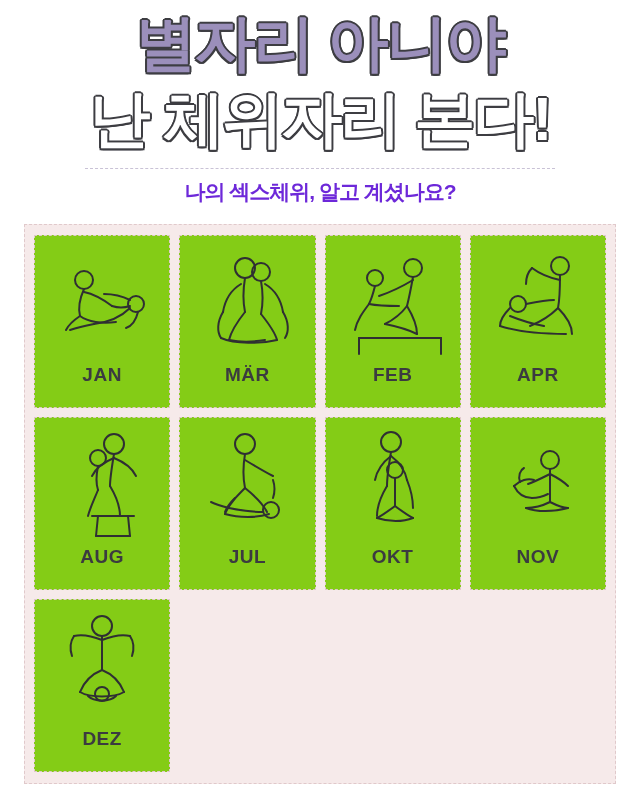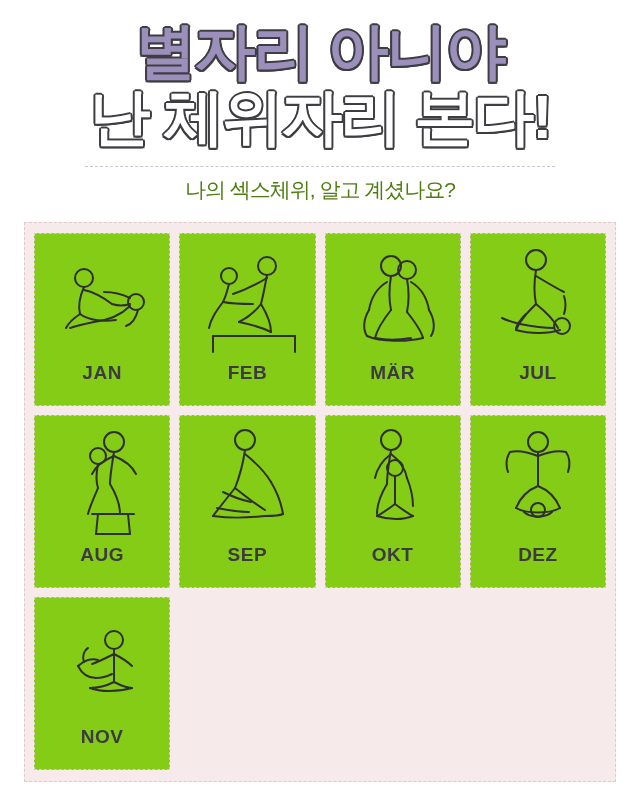--- a/index.html
+++ b/index.html
@@ -16,21 +16,21 @@
   .page {
     position: relative;
     width: 640px;
     height: 799px;
     box-sizing: border-box;
     background: #ffffff;
   }
 
   
   .header {
-    padding-top: 20px;
+    padding-top: 12px;
     text-align: center;
   }
   .headline {
     font-family: "Liberation Sans", sans-serif;
     font-weight: bold;
     letter-spacing: -2px;
     line-height: 1.02;
   }
   .headline-1 {
     font-size: 61px;
@@ -40,42 +40,42 @@
       2px 0 0 #3d3d42, -2px 0 0 #3d3d42, 0 2px 0 #3d3d42, 0 -2px 0 #3d3d42,
       1.5px 1.5px 0 #3d3d42, -1.5px 1.5px 0 #3d3d42, 1.5px -1.5px 0 #3d3d42, -1.5px -1.5px 0 #3d3d42;
     margin: 0;
   }
   .headline-2 {
     font-size: 61px;
     color: #ffffff;
     text-shadow:
       2px 0 0 #3d3d42, -2px 0 0 #3d3d42, 0 2px 0 #3d3d42, 0 -2px 0 #3d3d42,
       1.5px 1.5px 0 #3d3d42, -1.5px 1.5px 0 #3d3d42, 1.5px -1.5px 0 #3d3d42, -1.5px -1.5px 0 #3d3d42;
-    margin: 4px 0 0 0;
+    margin: 14px 0 0 0;
   }
 
   .divider-wrap {
     display: flex;
     align-items: center;
     justify-content: center;
     gap: 0;
     margin: 18px auto 0 auto;
     width: 470px;
   }
   .divider {
     flex: 1 1 auto;
     border-top: 1px dashed #c9c2d6;
     height: 0;
   }
 
   .subtitle {
     margin: 9px 0 0 0;
     font-size: 21px;
-    font-weight: normal;
-    color: #4d7c0f;
+    font-weight: bold;
+    color: #6d28d9;
     letter-spacing: -1px;
   }
 
   
   .grid-frame {
     margin: 18px auto 0 auto;
     width: 592px;
     box-sizing: border-box;
     background: #f6eaea;
     border: 1px dashed #e0c9cb;
@@ -147,20 +147,40 @@
             <path d="M46 50 C56 52 66 58 74 64"></path>
             <path d="M74 64 C80 66 86 66 92 64"></path>
             <circle cx="98" cy="62" r="8"></circle>
             <path d="M92 66 C84 74 72 80 56 82"></path>
             <path d="M56 82 C46 84 38 86 32 88"></path>
             <path d="M92 58 C84 54 74 52 66 52"></path>
             <path d="M100 70 C98 78 94 84 88 86"></path>
           </g>
         </svg>
         <div class="month">JAN</div>
+      </div>
+
+      <div class="cell">
+        <svg class="fig" viewBox="0 0 128 120">
+          <g class="ln">
+            <circle cx="62" cy="26" r="10"></circle>
+            <circle cx="78" cy="30" r="9"></circle>
+            <path d="M62 36 C60 48 60 60 62 70"></path>
+            <path d="M78 39 C80 50 80 62 78 72"></path>
+            <path d="M58 42 C48 48 42 58 40 70"></path>
+            <path d="M82 42 C92 48 98 58 100 70"></path>
+            <path d="M40 70 C34 80 34 90 38 96"></path>
+            <path d="M100 70 C106 80 106 90 102 96"></path>
+            <path d="M62 70 C54 80 48 90 46 98"></path>
+            <path d="M78 72 C86 82 92 90 94 98"></path>
+            <path d="M38 96 C52 102 78 102 94 98"></path>
+            <path d="M46 98 C56 100 70 100 82 98"></path>
+          </g>
+        </svg>
+        <div class="month">MÄR</div>
       </div>
 
       <div class="cell">
         <svg class="fig" viewBox="0 0 128 120">
           <g class="ln">
             <circle cx="84" cy="26" r="9"></circle>
             <path d="M84 35 C82 46 80 56 78 64"></path>
             <path d="M84 38 C74 44 62 50 50 54"></path>
             <path d="M78 64 C72 72 64 78 56 82"></path>
             <path d="M78 64 C84 74 88 84 88 92"></path>
@@ -173,58 +193,37 @@
             <path d="M112 96 L112 112"></path>
             <path d="M56 82 C66 84 76 86 88 92"></path>
           </g>
         </svg>
         <div class="month">FEB</div>
       </div>
 
       <div class="cell">
         <svg class="fig" viewBox="0 0 128 120">
           <g class="ln">
-            <circle cx="62" cy="26" r="10"></circle>
-            <circle cx="78" cy="30" r="9"></circle>
-            <path d="M62 36 C60 48 60 60 62 70"></path>
-            <path d="M78 39 C80 50 80 62 78 72"></path>
-            <path d="M58 42 C48 48 42 58 40 70"></path>
-            <path d="M82 42 C92 48 98 58 100 70"></path>
-            <path d="M40 70 C34 80 34 90 38 96"></path>
-            <path d="M100 70 C106 80 106 90 102 96"></path>
-            <path d="M62 70 C54 80 48 90 46 98"></path>
-            <path d="M78 72 C86 82 92 90 94 98"></path>
-            <path d="M38 96 C52 102 78 102 94 98"></path>
-            <path d="M46 98 C56 100 70 100 82 98"></path>
-          </g>
-        </svg>
-        <div class="month">MÄR</div>
-      </div>
-
-
-
-
-      <div class="cell">
-        <svg class="fig" viewBox="0 0 128 120">
-          <g class="ln">
-            <circle cx="62" cy="20" r="10"></circle>
-            <path d="M62 30 C60 42 60 54 62 64"></path>
-            <path d="M62 36 C72 42 82 48 90 52"></path>
-            <path d="M62 64 C54 72 46 80 42 90"></path>
-            <path d="M62 64 C72 72 80 80 84 88"></path>
-            <path d="M42 90 C56 94 74 94 86 90"></path>
-            <circle cx="88" cy="86" r="8"></circle>
-            <path d="M80 88 C68 88 56 86 46 84"></path>
-            <path d="M46 84 C38 82 32 80 28 78"></path>
-            <path d="M52 74 C48 78 44 82 42 88"></path>
-            <path d="M90 56 C92 62 92 68 90 74"></path>
-          </g>
-        </svg>
-        <div class="month">JUL</div>
-      </div>
+            <circle cx="86" cy="24" r="9"></circle>
+            <path d="M86 33 C86 44 86 56 84 66"></path>
+            <path d="M84 66 C76 74 66 80 56 84"></path>
+            <path d="M84 66 C92 74 98 84 98 92"></path>
+            <path d="M86 38 C76 36 66 32 58 26"></path>
+            <path d="M58 26 C54 30 52 36 52 42"></path>
+            <circle cx="44" cy="62" r="8"></circle>
+            <path d="M52 62 C62 60 72 58 80 58"></path>
+            <path d="M36 66 C30 72 26 78 26 84"></path>
+            <path d="M36 74 C46 78 58 82 70 84"></path>
+            <path d="M26 84 C44 90 70 92 92 92"></path>
+          </g>
+        </svg>
+        <div class="month">APR</div>
+      </div>
+
+
 
       <div class="cell">
         <svg class="fig" viewBox="0 0 128 120">
           <g class="ln">
             <circle cx="76" cy="20" r="10"></circle>
             <path d="M76 30 C74 42 72 54 72 62"></path>
             <path d="M76 34 C66 38 58 44 54 52"></path>
             <path d="M76 34 C86 38 94 44 98 52"></path>
             <circle cx="60" cy="34" r="8"></circle>
             <path d="M60 42 C58 52 58 60 60 66"></path>
@@ -235,34 +234,36 @@
             <path d="M90 92 L92 112"></path>
             <path d="M58 112 L92 112"></path>
           </g>
         </svg>
         <div class="month">AUG</div>
       </div>
 
       <div class="cell">
         <svg class="fig" viewBox="0 0 128 120">
           <g class="ln">
-            <circle cx="62" cy="18" r="10"></circle>
-            <path d="M62 28 C60 42 56 56 52 66"></path>
-            <path d="M62 32 C72 40 82 50 88 60"></path>
-            <path d="M52 66 C44 76 36 86 30 94"></path>
-            <path d="M52 66 C62 74 72 82 82 88"></path>
-            <path d="M88 60 C94 70 98 80 100 92"></path>
-            <path d="M30 94 C44 96 64 96 82 94"></path>
-            <path d="M82 94 C90 94 96 94 100 92"></path>
-            <path d="M40 70 C48 74 58 78 68 80"></path>
-            <path d="M34 86 C44 88 56 90 66 90"></path>
-          </g>
-        </svg>
-        <div class="month">SEP</div>
-      </div>
+            <circle cx="62" cy="20" r="10"></circle>
+            <path d="M62 30 C60 42 60 54 62 64"></path>
+            <path d="M62 36 C72 42 82 48 90 52"></path>
+            <path d="M62 64 C54 72 46 80 42 90"></path>
+            <path d="M62 64 C72 72 80 80 84 88"></path>
+            <path d="M42 90 C56 94 74 94 86 90"></path>
+            <circle cx="88" cy="86" r="8"></circle>
+            <path d="M80 88 C68 88 56 86 46 84"></path>
+            <path d="M46 84 C38 82 32 80 28 78"></path>
+            <path d="M52 74 C48 78 44 82 42 88"></path>
+            <path d="M90 56 C92 62 92 68 90 74"></path>
+          </g>
+        </svg>
+        <div class="month">JUL</div>
+      </div>
+
 
       <div class="cell">
         <svg class="fig" viewBox="0 0 128 120">
           <g class="ln">
             <circle cx="62" cy="18" r="10"></circle>
             <path d="M62 28 C60 40 58 52 58 62"></path>
             <path d="M62 32 C54 38 48 46 46 56"></path>
             <path d="M62 32 C70 38 76 46 78 56"></path>
             <circle cx="66" cy="46" r="8"></circle>
             <path d="M66 54 C66 64 66 74 66 82"></path>
@@ -272,50 +273,50 @@
             <path d="M48 94 C60 98 74 98 84 94"></path>
             <path d="M78 56 C82 66 84 76 84 84"></path>
           </g>
         </svg>
         <div class="month">OKT</div>
       </div>
 
       <div class="cell">
         <svg class="fig" viewBox="0 0 128 120">
           <g class="ln">
+            <circle cx="76" cy="36" r="9"></circle>
+            <path d="M76 45 C76 56 76 68 76 78"></path>
+            <path d="M76 50 C68 54 60 58 54 60"></path>
+            <path d="M76 50 C84 54 90 58 94 62"></path>
+            <path d="M76 78 C68 82 60 84 52 84"></path>
+            <path d="M76 78 C84 82 90 84 94 84"></path>
+            <path d="M52 84 C62 88 80 88 94 84"></path>
+            <path d="M40 62 C46 56 54 54 60 56"></path>
+            <path d="M40 62 C44 70 50 74 58 74"></path>
+            <path d="M58 74 C64 74 70 72 74 70"></path>
+            <path d="M46 58 C44 52 46 46 50 44"></path>
+          </g>
+        </svg>
+        <div class="month">NOV</div>
+      </div>
+
+      <div class="cell">
+        <svg class="fig" viewBox="0 0 128 120">
+          <g class="ln">
             <circle cx="64" cy="20" r="10"></circle>
             <path d="M64 30 C64 42 64 54 64 64"></path>
             <path d="M64 34 C54 30 44 28 36 30"></path>
             <path d="M64 34 C74 30 84 28 92 30"></path>
             <path d="M36 30 C32 36 32 44 34 50"></path>
             <path d="M92 30 C96 36 96 44 94 50"></path>
             <path d="M64 64 C54 68 46 76 42 86"></path>
             <path d="M64 64 C74 68 82 76 86 86"></path>
             <path d="M42 86 C52 92 76 92 86 86"></path>
             <path d="M50 90 C56 96 72 96 78 90"></path>
             <circle cx="64" cy="88" r="7"></circle>
           </g>
         </svg>
         <div class="month">DEZ</div>
       </div>
 
-      <div class="cell">
-        <svg class="fig" viewBox="0 0 128 120">
-          <g class="ln">
-            <circle cx="76" cy="36" r="9"></circle>
-            <path d="M76 45 C76 56 76 68 76 78"></path>
-            <path d="M76 50 C68 54 60 58 54 60"></path>
-            <path d="M76 50 C84 54 90 58 94 62"></path>
-            <path d="M76 78 C68 82 60 84 52 84"></path>
-            <path d="M76 78 C84 82 90 84 94 84"></path>
-            <path d="M52 84 C62 88 80 88 94 84"></path>
-            <path d="M40 62 C46 56 54 54 60 56"></path>
-            <path d="M40 62 C44 70 50 74 58 74"></path>
-            <path d="M58 74 C64 74 70 72 74 70"></path>
-            <path d="M46 58 C44 52 46 46 50 44"></path>
-          </g>
-        </svg>
-        <div class="month">NOV</div>
-      </div>
-
     </div>
   </div>
 </div>
 
 </body></html>

